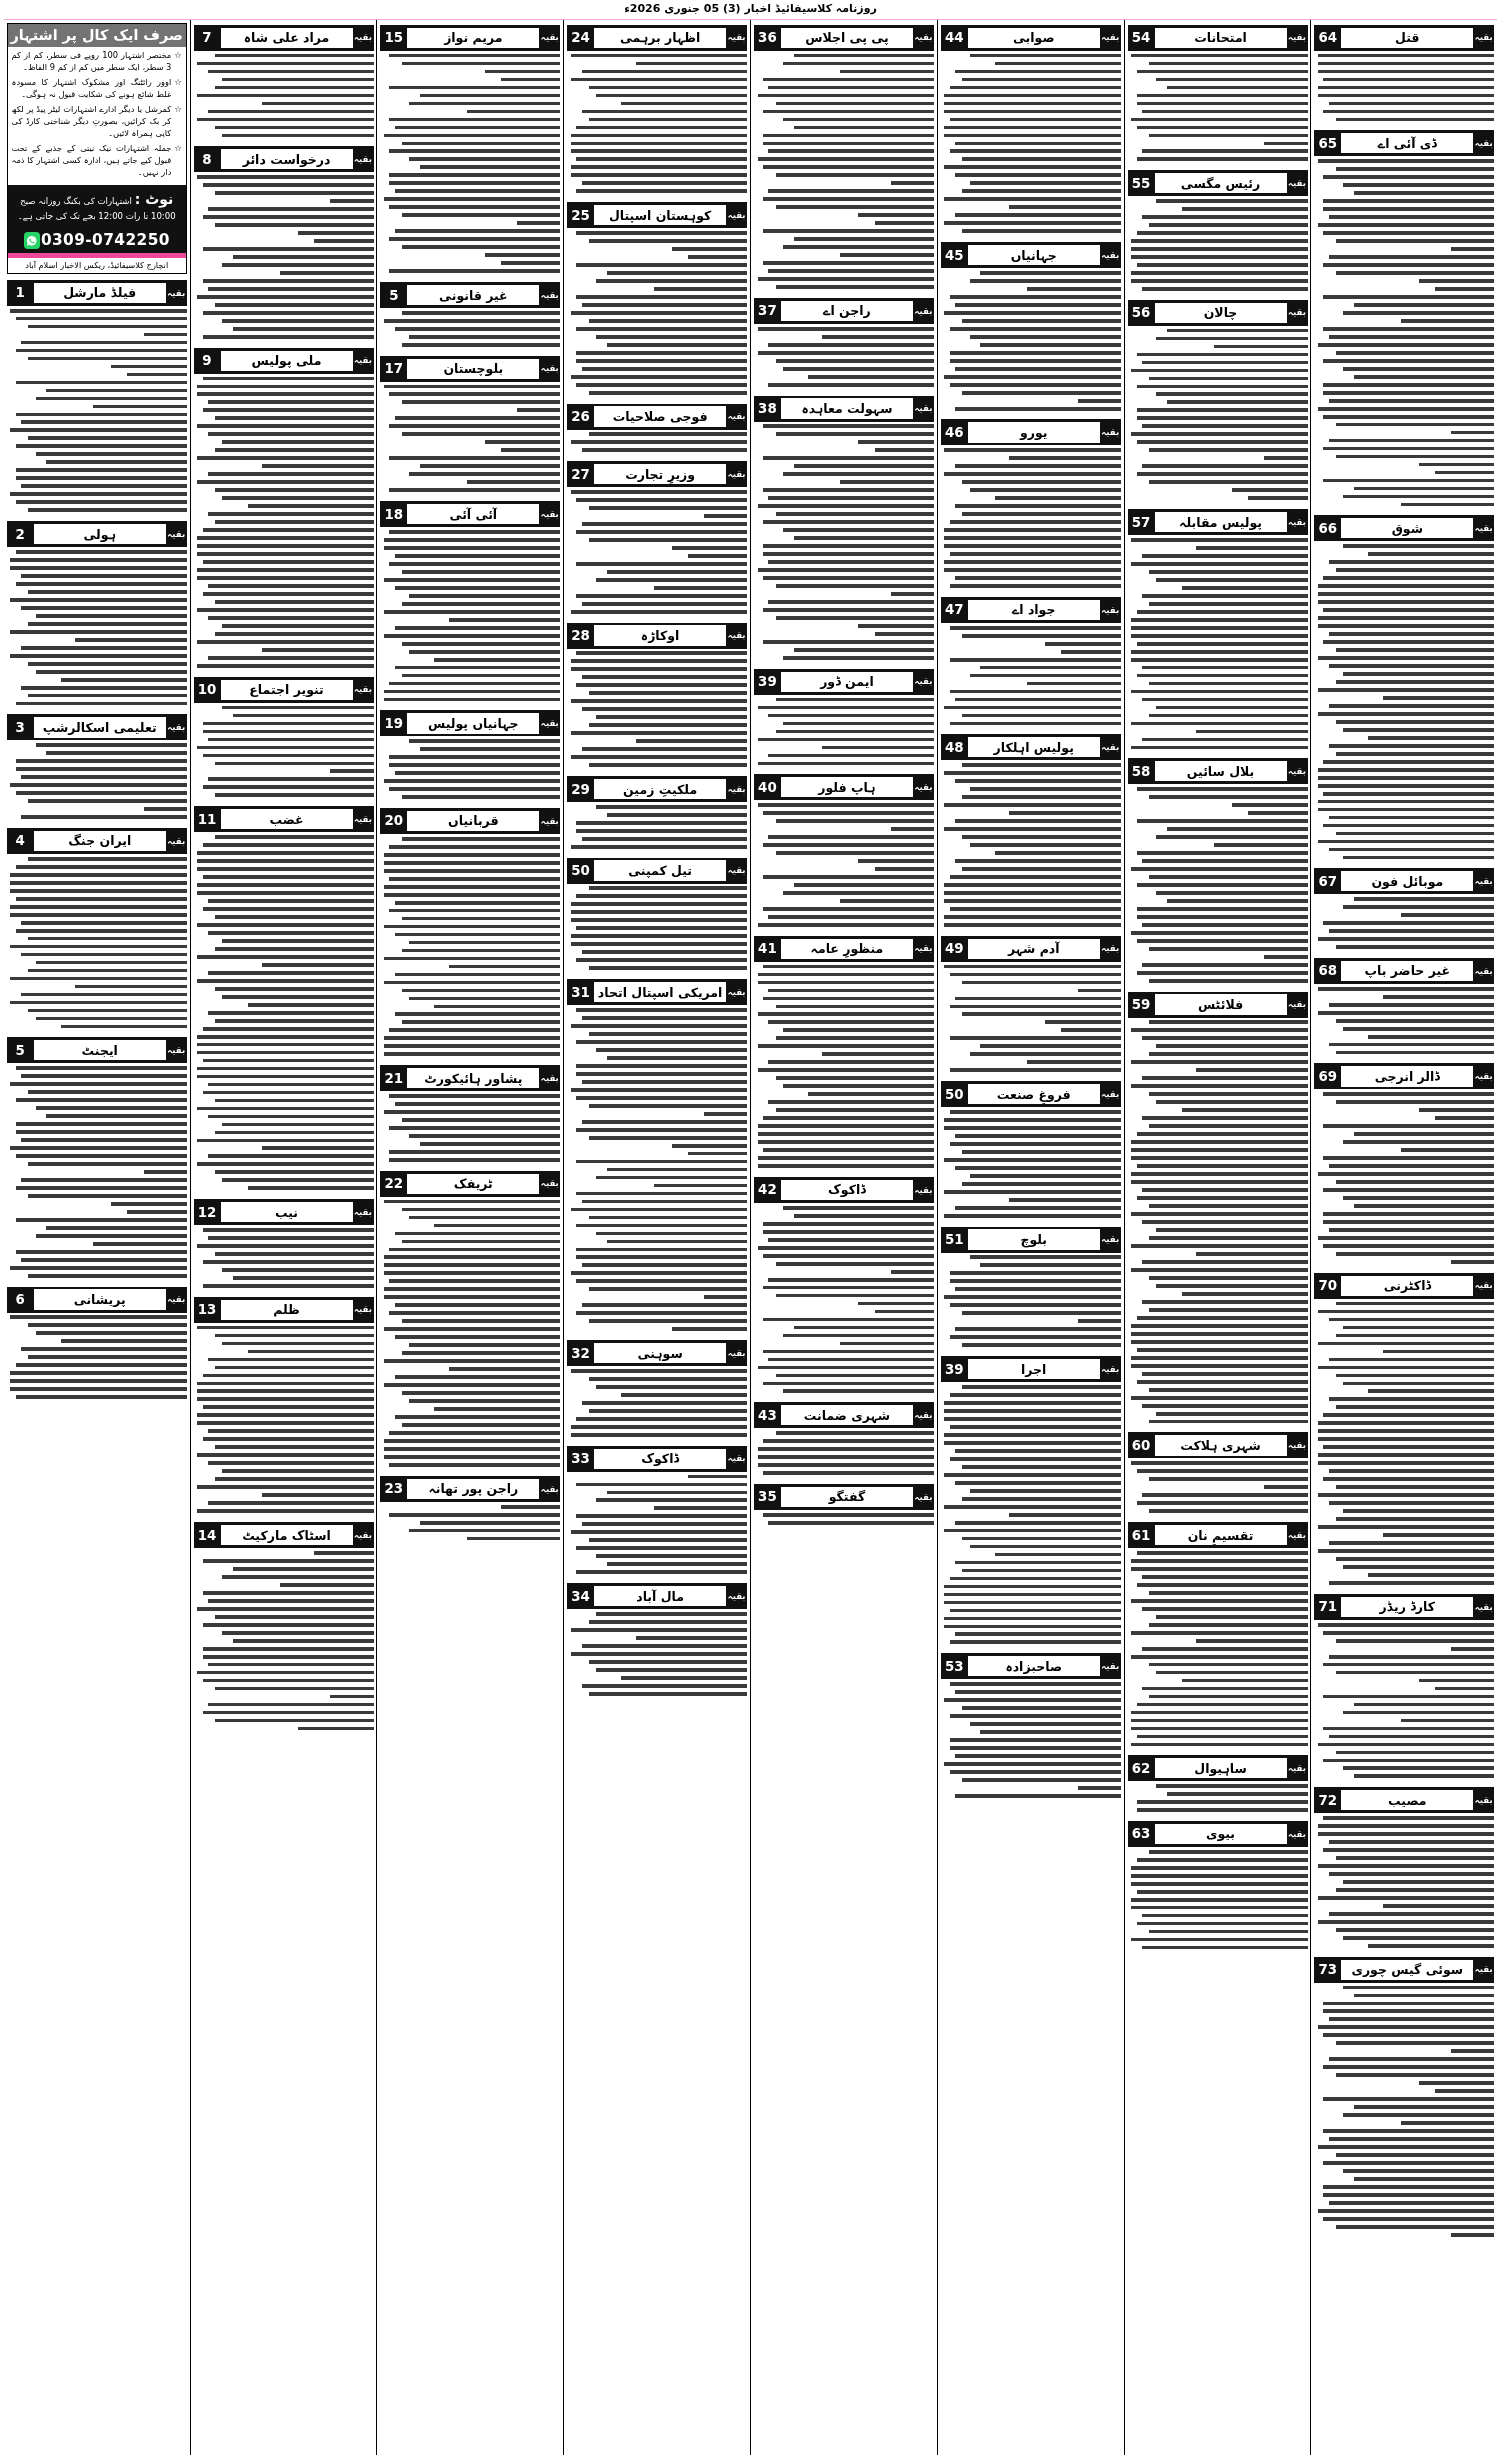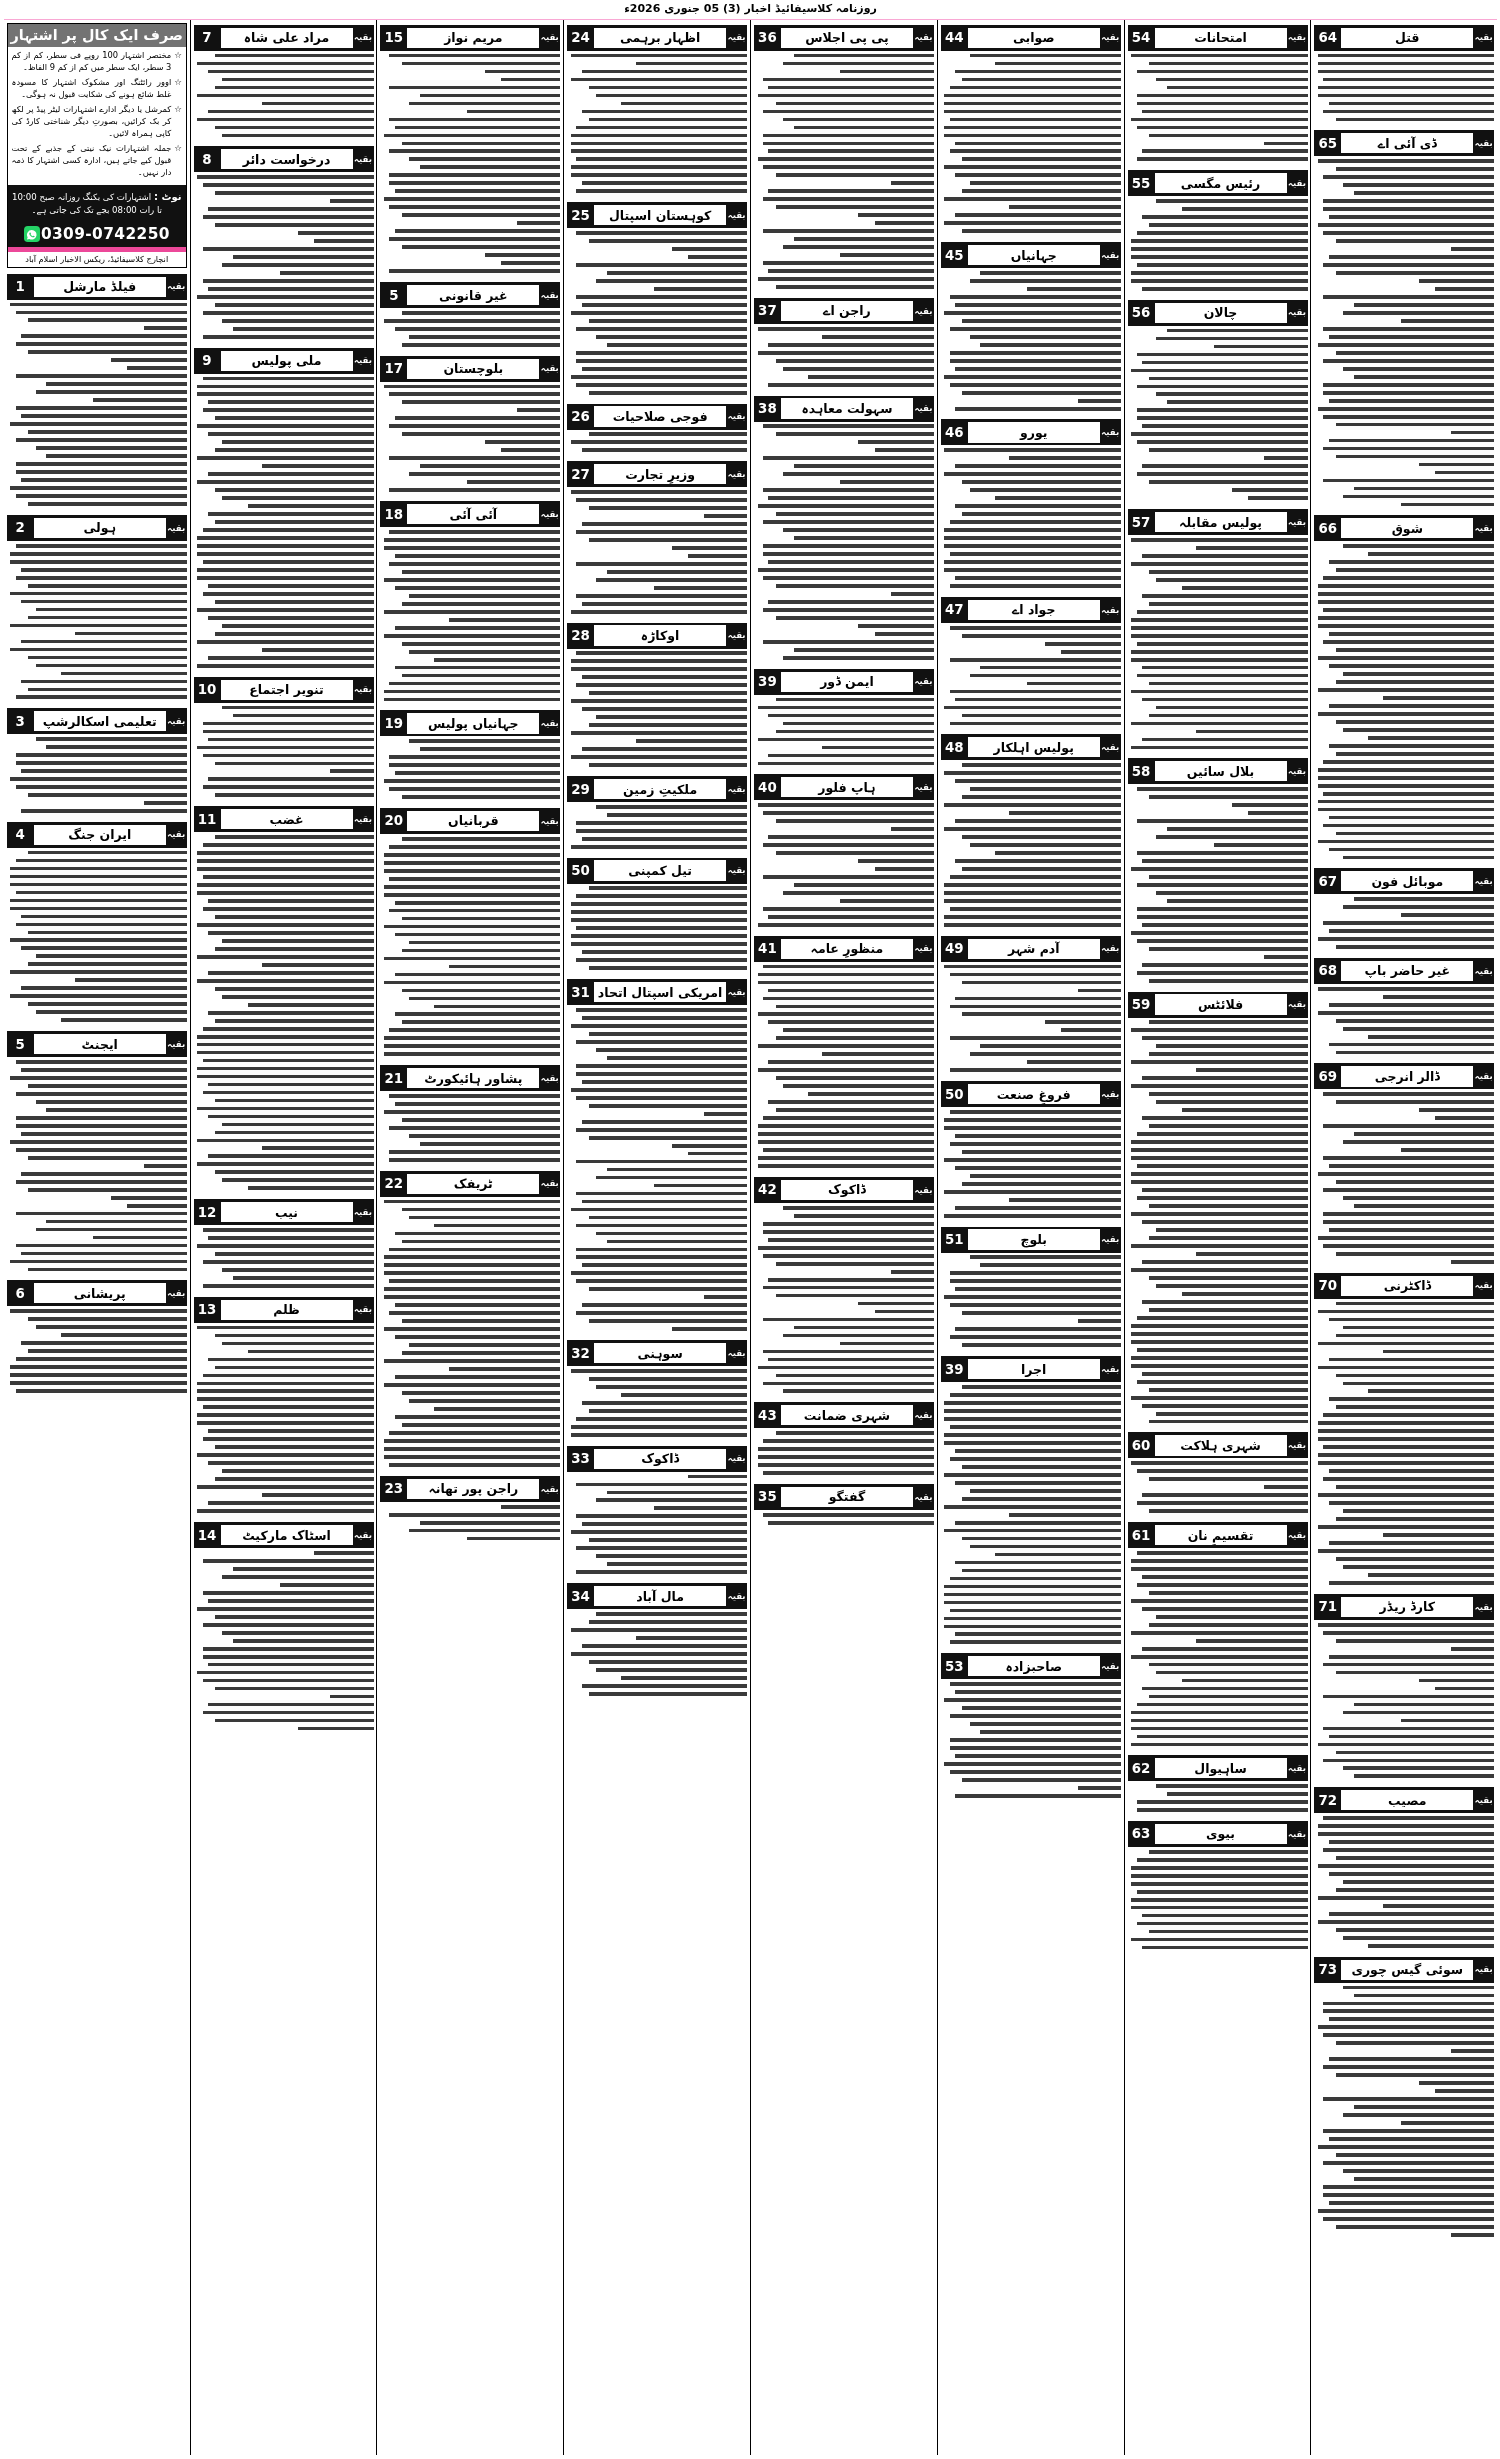--- a/index.html
+++ b/index.html
@@ -112,21 +112,21 @@
   }
   .ad-rule .star{flex:0 0 auto;font-size:8.6px;}
   .ad-rule .rtxt{flex:1 1 auto;}
   .ad-note{
     background:#111;color:#fff;
     font-size:8.6px;line-height:1.55;
     text-align:center;
     padding:3.8px 3.8px 4.8px 3.8px;
     margin-top:1.9px;
   }
-  .ad-note b{font-size:10px;}
+  .ad-note b{font-size:14px;}
   .ad-phone{
     background:#111;color:#fff;
     display:flex;align-items:center;justify-content:center;
     gap:1px;padding:2.9px 1.9px 3.8px 1.9px;
     direction:ltr;
   }
   .wa{
     width:16.3px;height:16.3px;border-radius:3.8px;background:#25D366;
     display:flex;align-items:center;justify-content:center;flex:0 0 auto;
   }
@@ -1914,21 +1914,21 @@
             </div>
             <div class="ad-rule">
               <span class="star">☆</span>
               <span class="rtxt">کمرشل یا دیگر ادارے اشتہارات لیٹر پیڈ پر لکھ کر بک کرائیں، بصورتِ دیگر شناختی کارڈ کی کاپی ہمراہ لائیں۔</span>
             </div>
             <div class="ad-rule">
               <span class="star">☆</span>
               <span class="rtxt">جملہ اشتہارات نیک نیتی کے جذبے کے تحت قبول کیے جاتے ہیں، ادارہ کسی اشتہار کا ذمہ دار نہیں۔</span>
             </div>
           </div>
-          <div class="ad-note"><b>نوٹ :</b> <span>اشتہارات کی بکنگ روزانہ صبح 10:00 تا رات 08:00 بجے تک کی جاتی ہے۔</span></div>
+          <div class="ad-note"><b>نوٹ :</b> <span>اشتہارات کی بکنگ روزانہ صبح 10:00 تا رات 12:00 بجے تک کی جاتی ہے۔</span></div>
           <div class="ad-phone">
             <span class="wa">
               <svg viewBox="0 0 24 24" fill="#fff">
                 <path d="M12 2a10 10 0 0 0-8.6 15.1L2 22l5-1.3A10 10 0 1 0 12 2zm5.3 14.1c-.2.6-1.2 1.2-1.7 1.2-.4 0-1 .1-3.2-.8-2.7-1.1-4.4-3.8-4.5-4-.1-.2-1-1.4-1-2.6 0-1.2.6-1.8.9-2.1.2-.2.5-.3.6-.3h.5c.2 0 .4 0 .6.5l.8 2c.1.2.1.4 0 .6l-.4.5c-.1.2-.3.3-.1.6.2.3.8 1.3 1.7 2.1 1.2 1 2.1 1.4 2.4 1.5.2.1.4.1.6-.1l.8-1c.2-.2.4-.2.6-.1l1.9.9c.2.1.4.2.4.4s0 .8-.2 1.2z"></path>
               </svg>
             </span>
             <span class="pnum">0309-0742250</span>
           </div>
           <div class="ad-foot">انچارج کلاسیفائیڈ، ریکس الاخبار اسلام آباد</div>
         </div>

